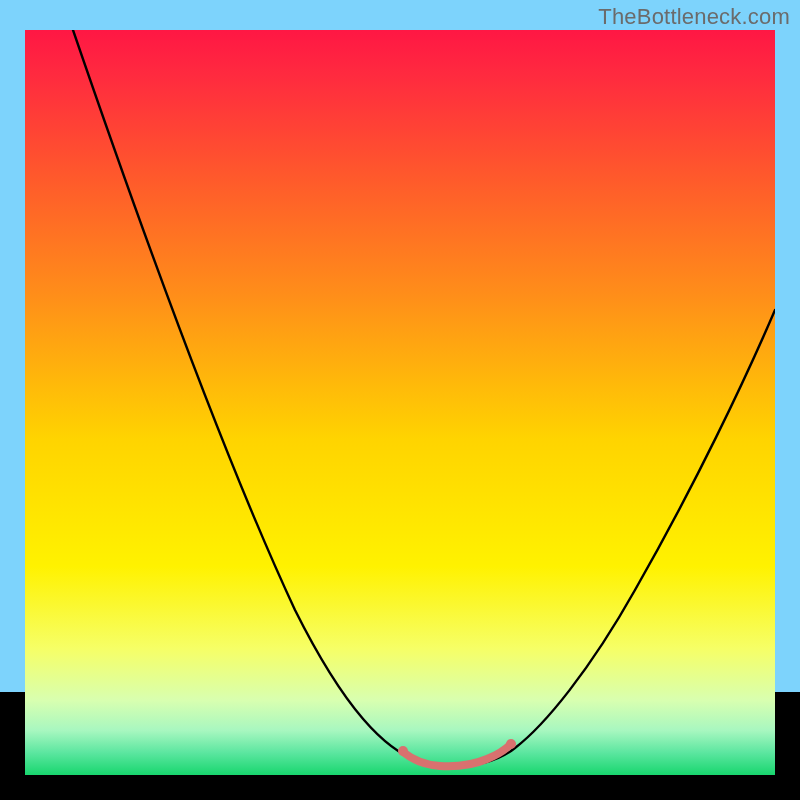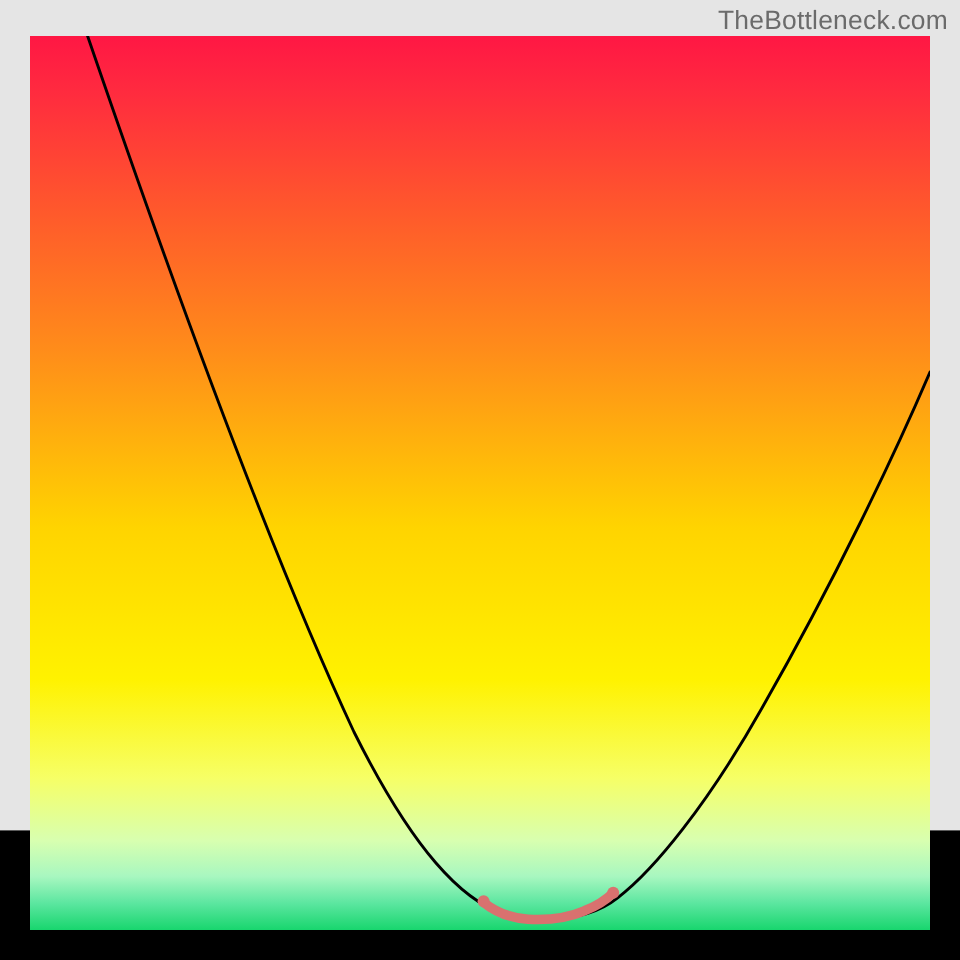--- a/index.html
+++ b/index.html
@@ -1,21 +1,21 @@
 <!DOCTYPE html>
 <html><head>
 <meta charset="utf-8">
 <style>
   * { margin: 0; padding: 0; box-sizing: border-box; }
   html, body { width: 800px; height: 800px; overflow: hidden; background: #000; }
   .frame {
     position: relative;
     width: 800px;
     height: 692px;
-    background: #e5e5e5;
+    background: #7dd3fc;
   }
   .watermark {
     position: absolute;
     top: 4px;
     right: 10px;
     font-family: Arial, Helvetica, sans-serif;
     font-size: 22px;
     font-weight: 500;
     color: #6b6b6b;
     letter-spacing: 0.2px;

